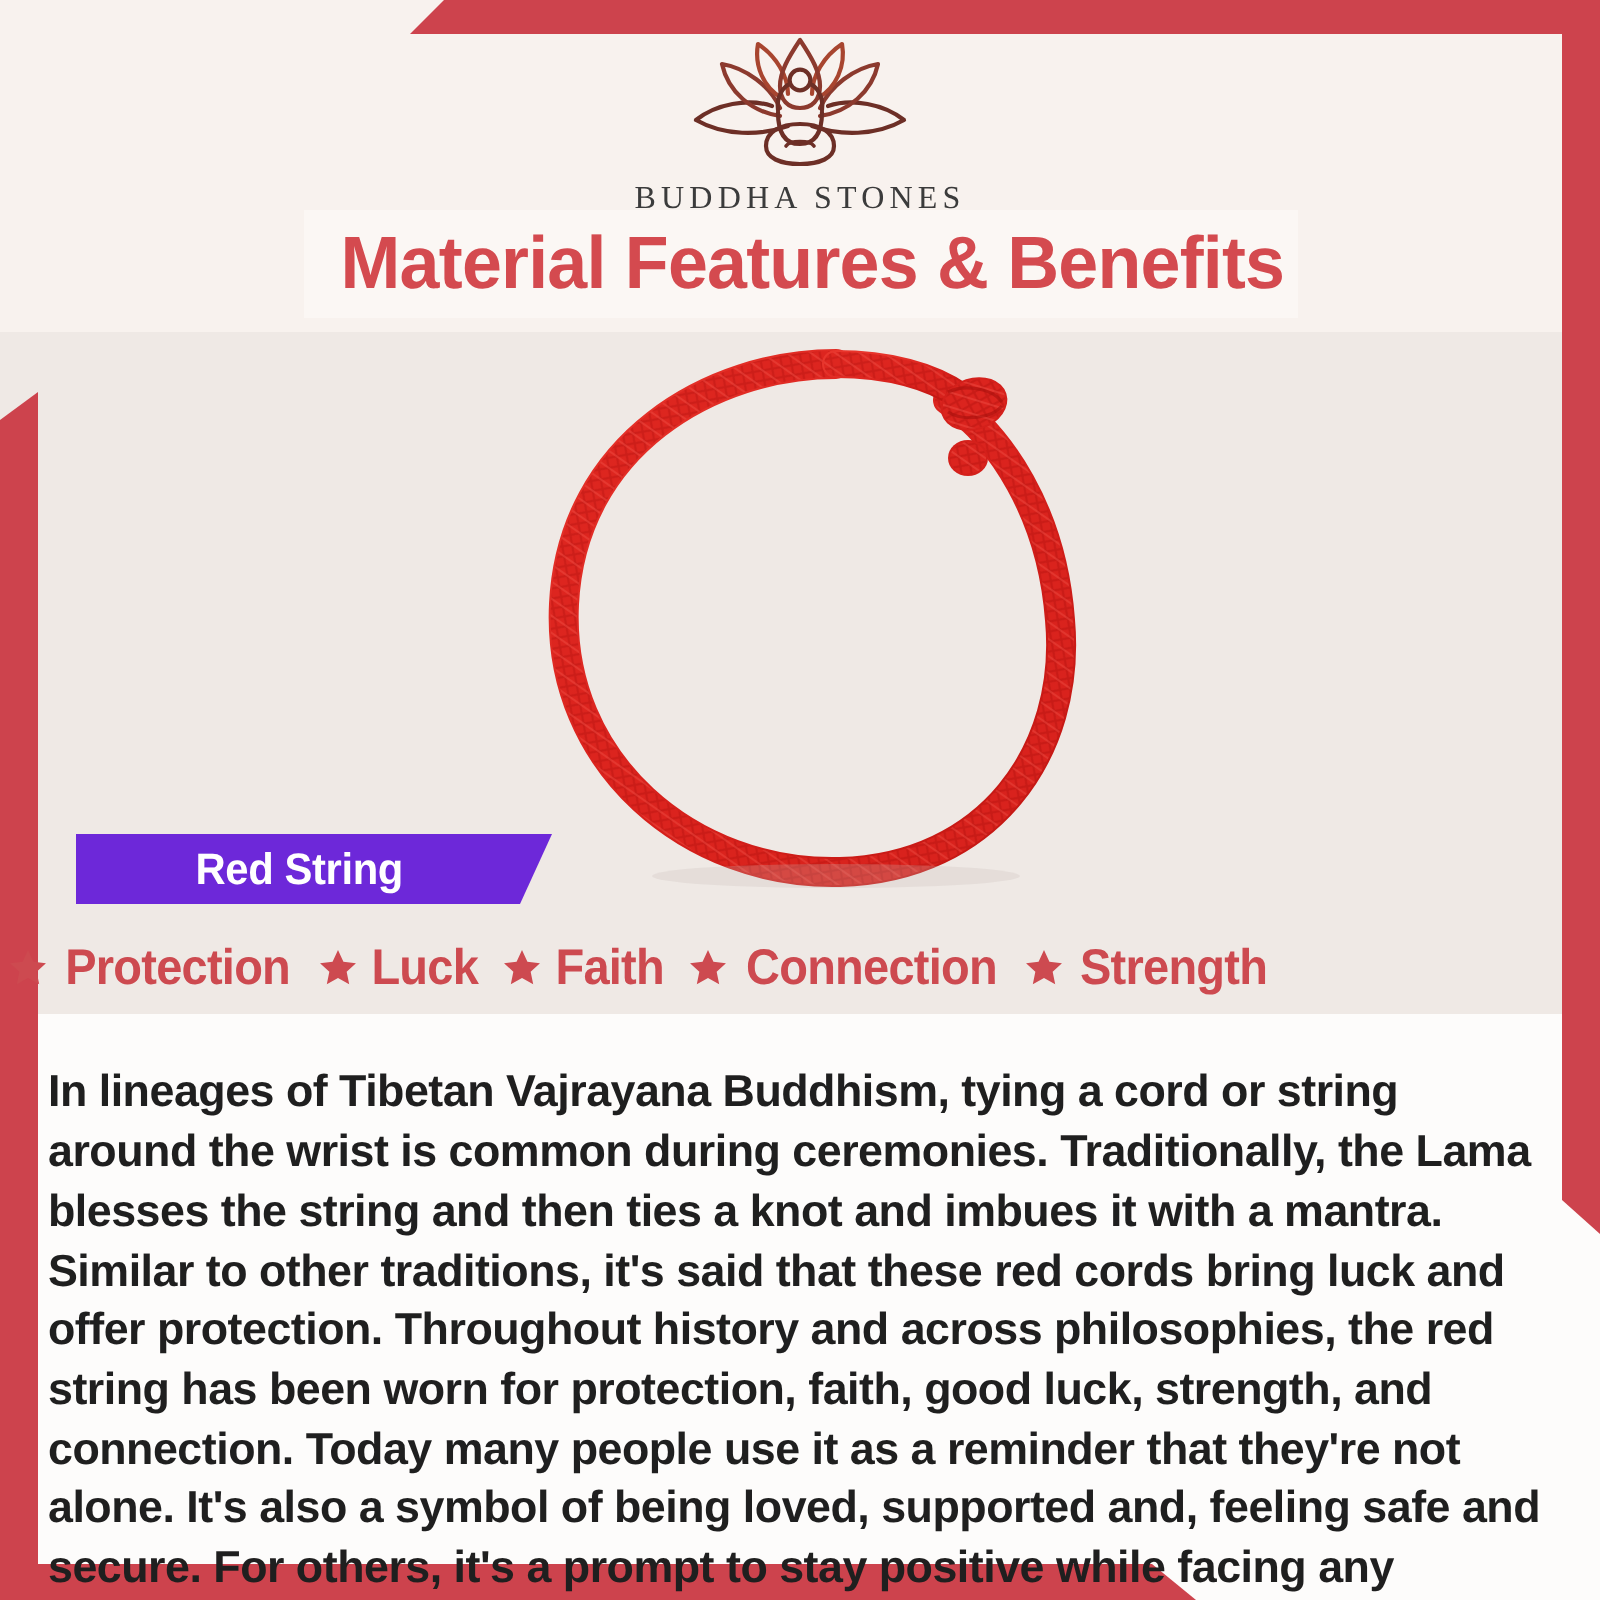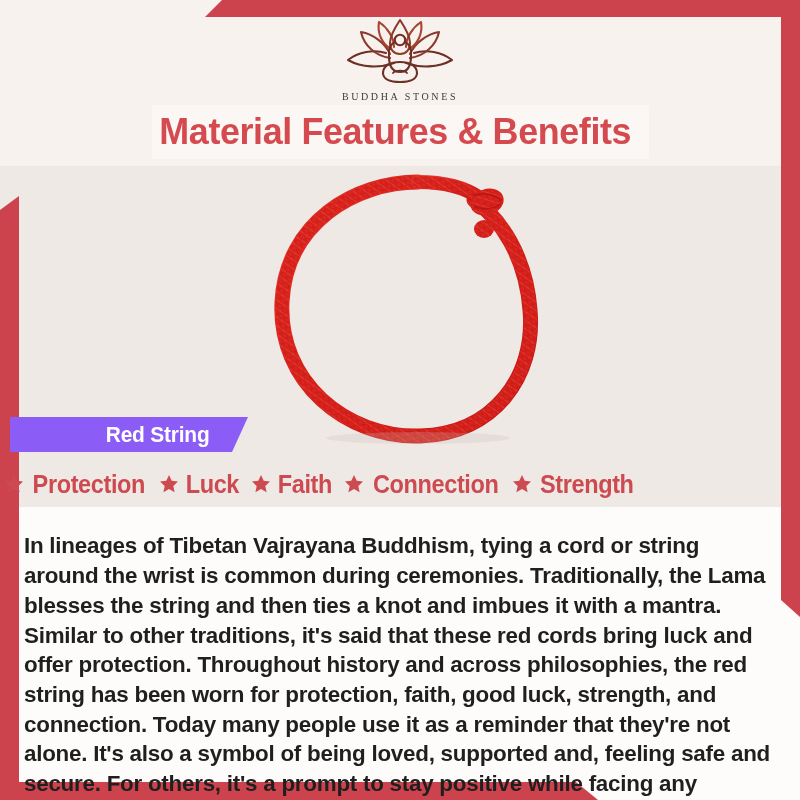--- a/index.html
+++ b/index.html
@@ -82,35 +82,35 @@
   .logo-mark {
     display: block;
     margin: 0 auto;
     width: 136px;
     height: 72px;
   }
   .logo-word {
     display: block;
     margin-top: 3px;
     font-family: "Liberation Serif", serif;
-    font-size: 10px;
+    font-size: 16px;
     letter-spacing: 2.6px;
     color: #3b3b3b;
     font-weight: 400;
   }
 
   
   .title-banner {
     position: absolute;
     left: 152px; top: 105px;
     width: 497px; height: 54px;
     background: #fbf7f4;
     display: flex;
     align-items: center;
-    justify-content: flex-start;
+    justify-content: flex-end;
   }
   .title-text {
     font-family: "Liberation Sans Narrow", "Liberation Sans", sans-serif;
     font-size: 37px;
     font-weight: bold;
     color: #d44a4f;
     letter-spacing: -0.4px;
     transform: scaleX(0.97);
     white-space: nowrap;
   }
@@ -123,27 +123,26 @@
   }
   .bracelet-svg {
     position: absolute;
     left: 268px; top: 4px;
     width: 300px; height: 278px;
   }
 
   
   .label-banner {
     position: absolute;
-    left: 10px; top: 417px;
+    left: 38px; top: 417px;
     width: 238px; height: 35px;
-    background: #8b5cf6;
+    background: #6d28d9;
     clip-path: polygon(0 0, 238px 0, 222px 35px, 0 35px);
     display: flex;
     align-items: center;
-    justify-content: center;
   }
   .label-text {
     margin-left: 57px;
     font-size: 22px;
     font-weight: bold;
     color: #ffffff;
     letter-spacing: -0.2px;
     transform: scaleX(0.95);
   }
 

